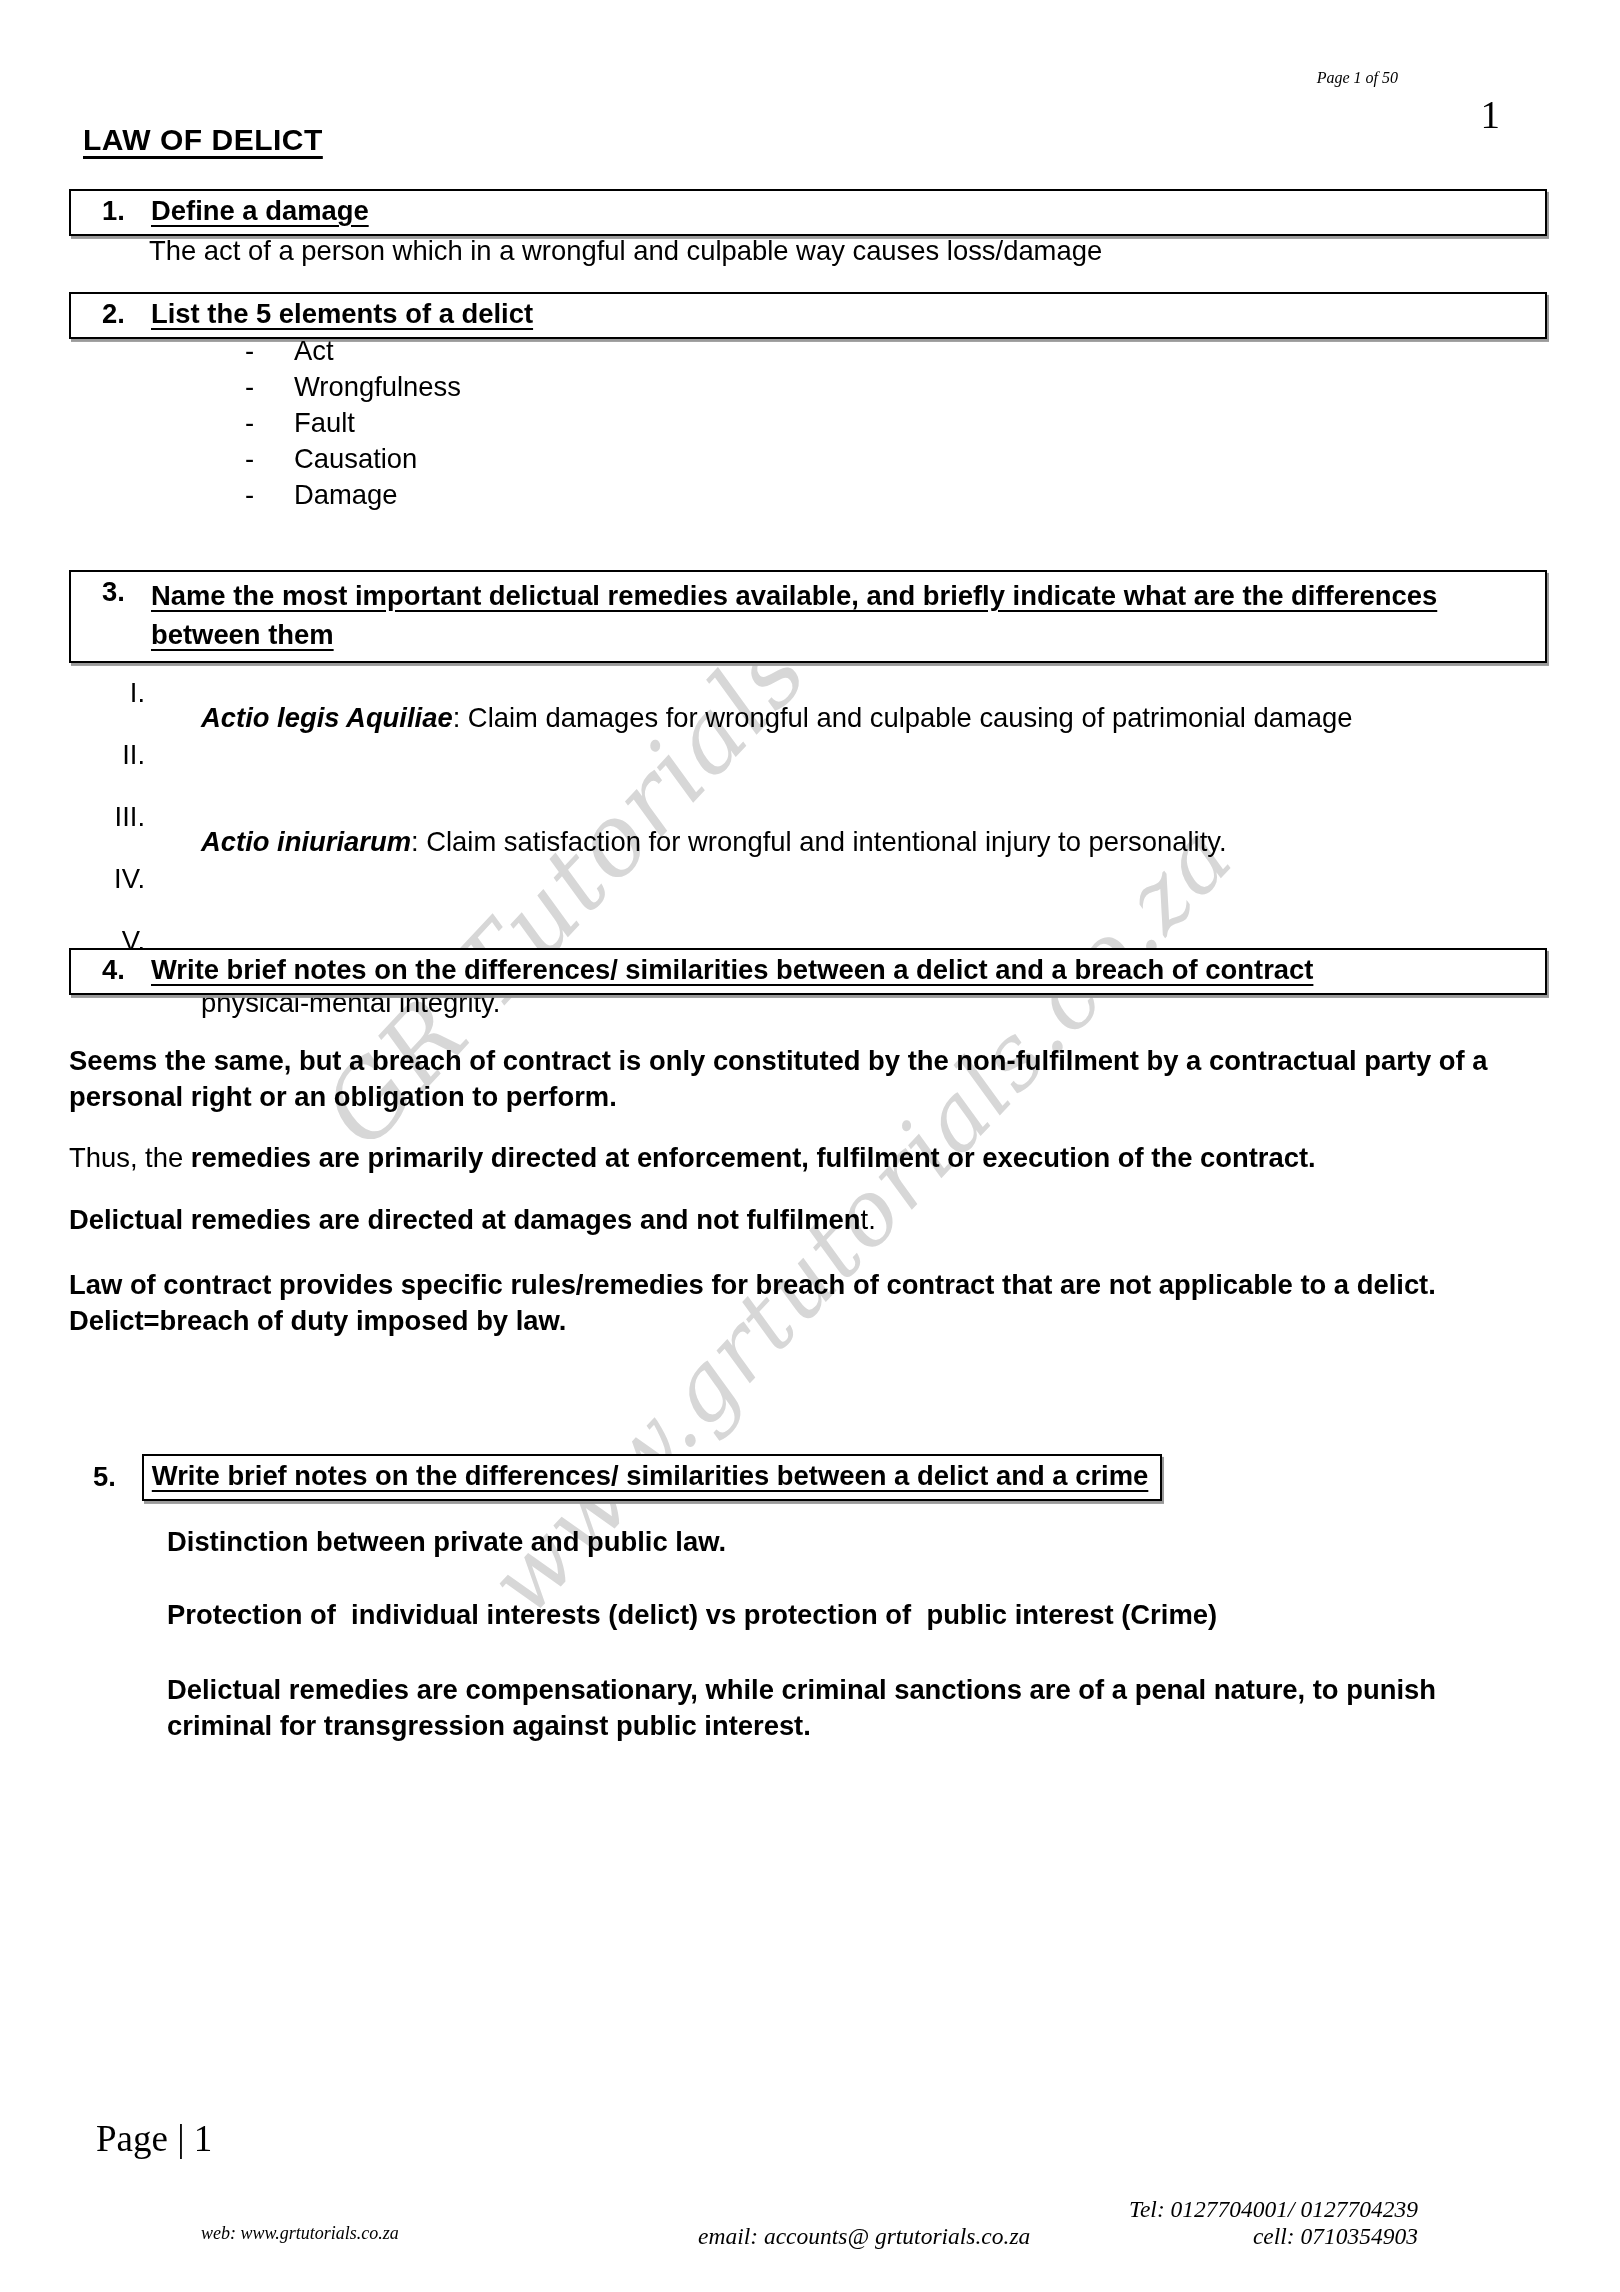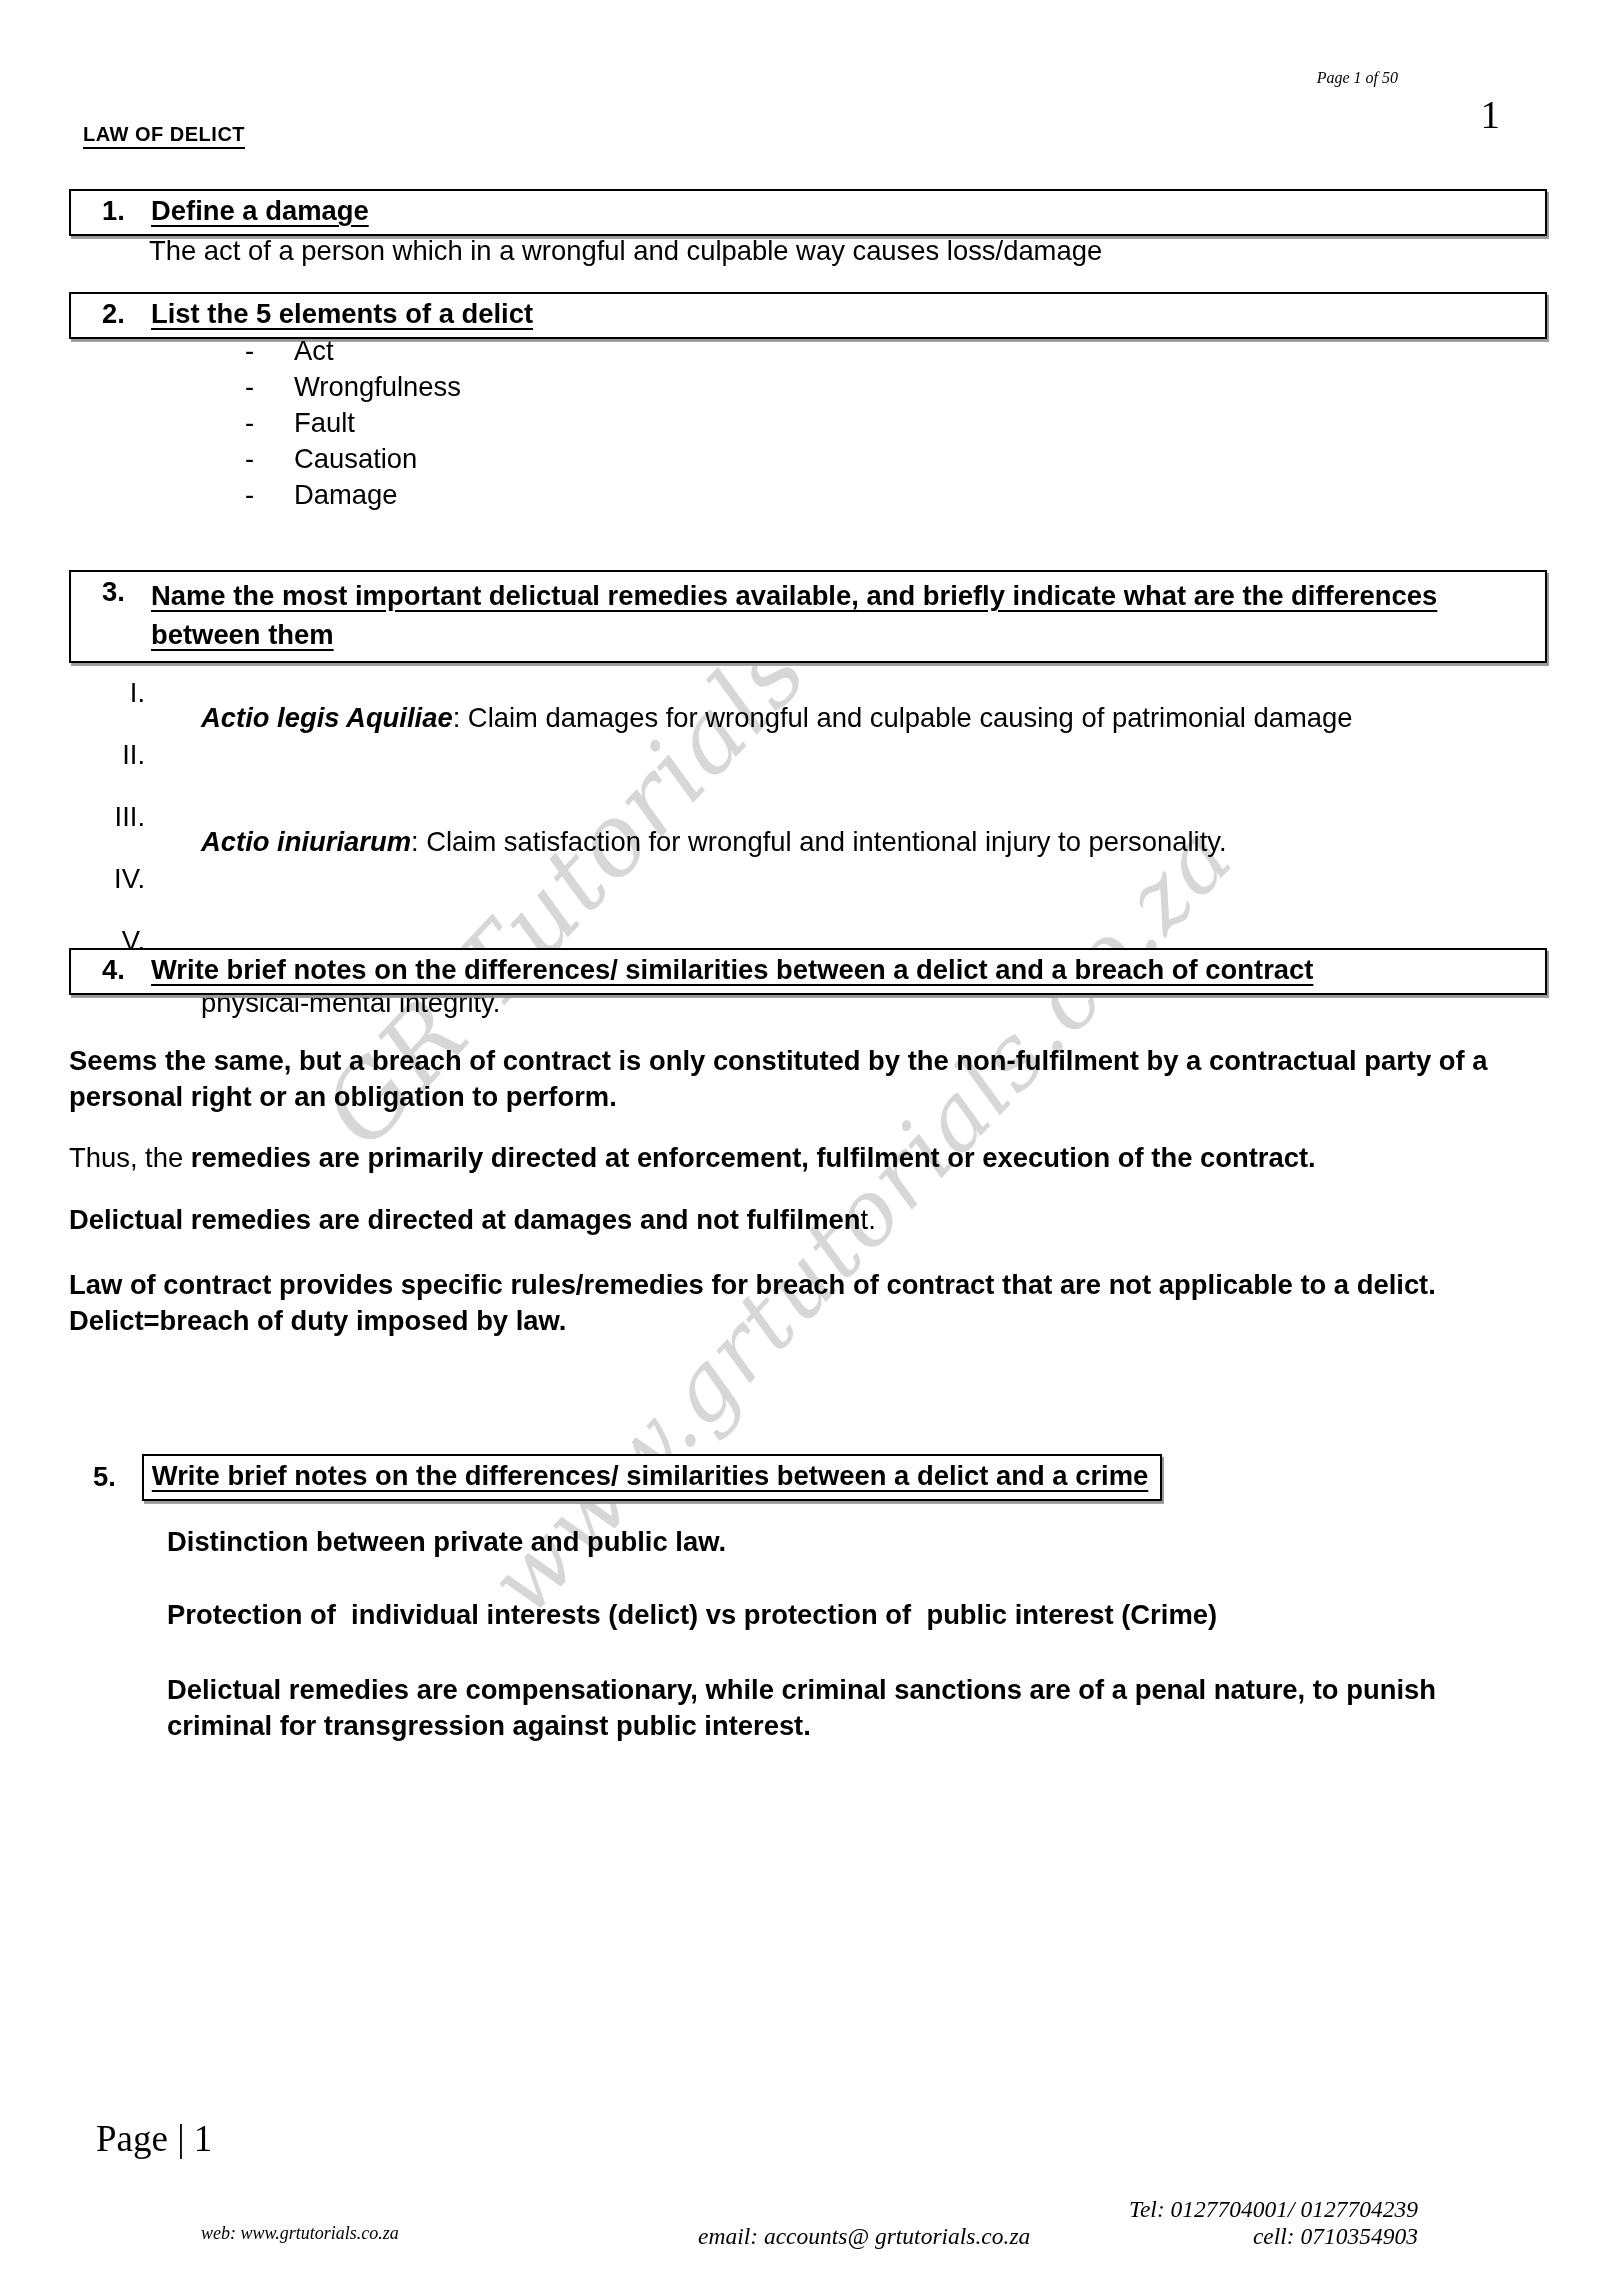--- a/index.html
+++ b/index.html
@@ -30,21 +30,21 @@
   .wm2 { left:545px; top:1529px; font-size:90px;  }
 
   .content { position:absolute; inset:0; z-index:1; }
 
   
   .hdr-pageof { position:absolute; top:69px;  right:222px; font-style:italic; font-size:16px; }
   .hdr-num    { position:absolute; top:92px;  right:120px; font-size:39px; }
 
   .doc-title {
     position:absolute; left:83px; top:123px;
-    font-size:20px; font-weight:bold;
+    font-size:30px; font-weight:bold;
     text-decoration:underline; text-underline-offset:5.9px;
     letter-spacing:0.5px;
   }
 
   
   .qbox {
     position:absolute; left:69px; width:1478px;
     box-sizing:border-box;
     border:2px solid #000;
     box-shadow:2px 2.9px 0 #9a9a9a;

